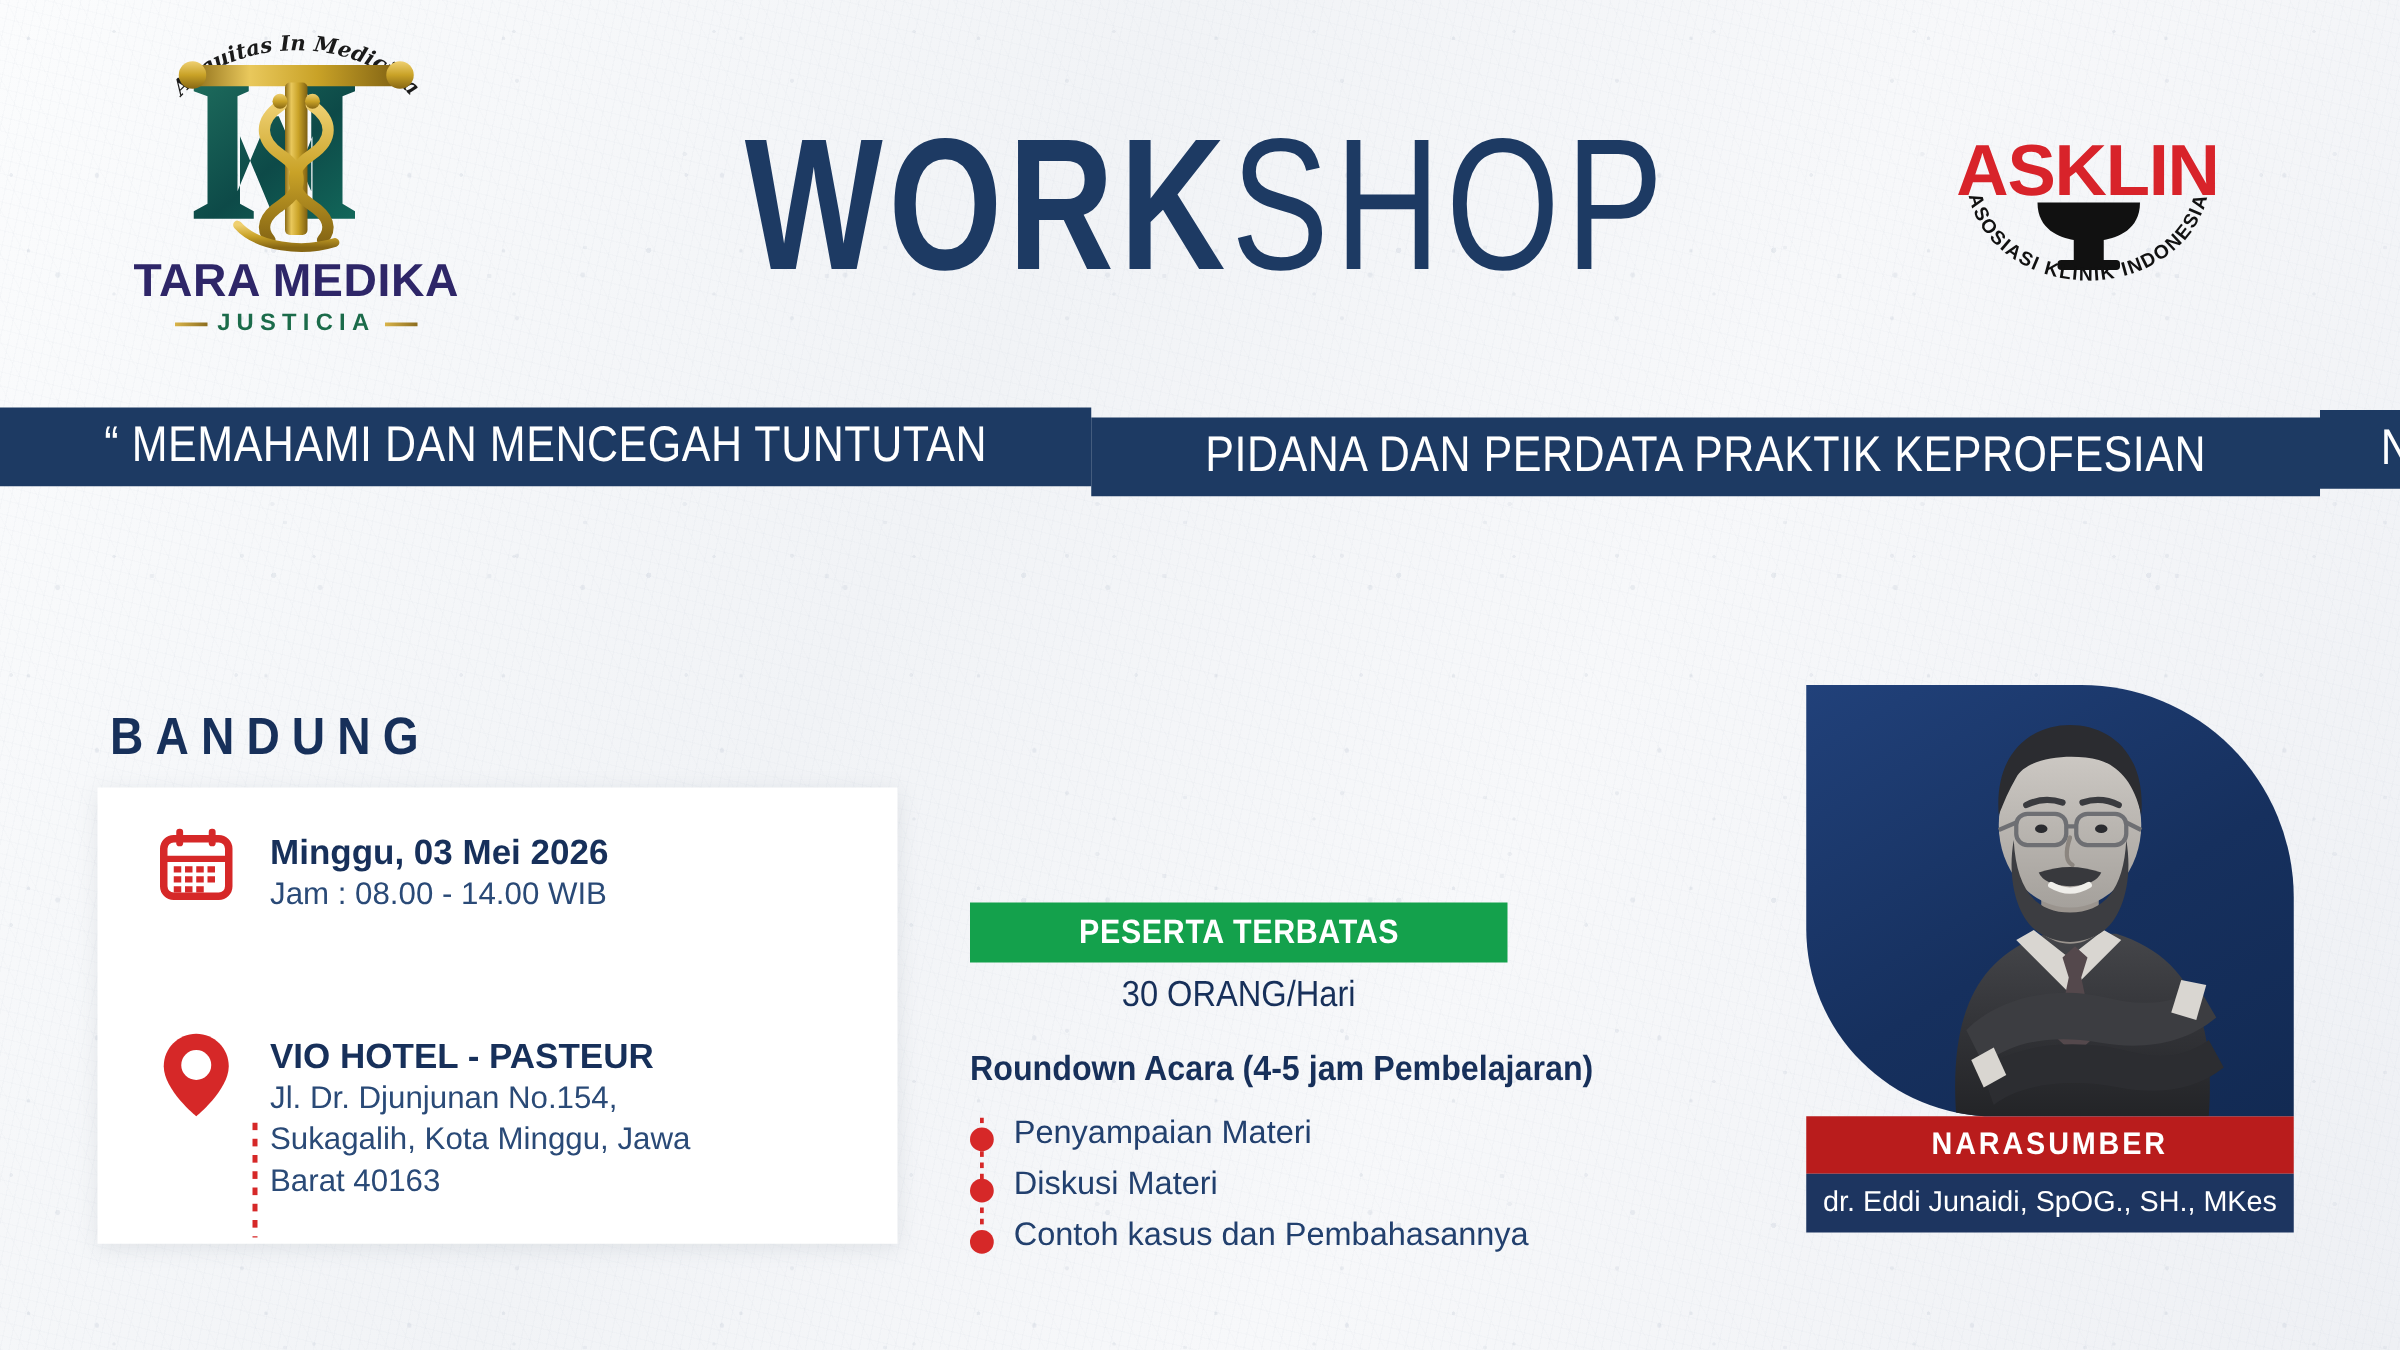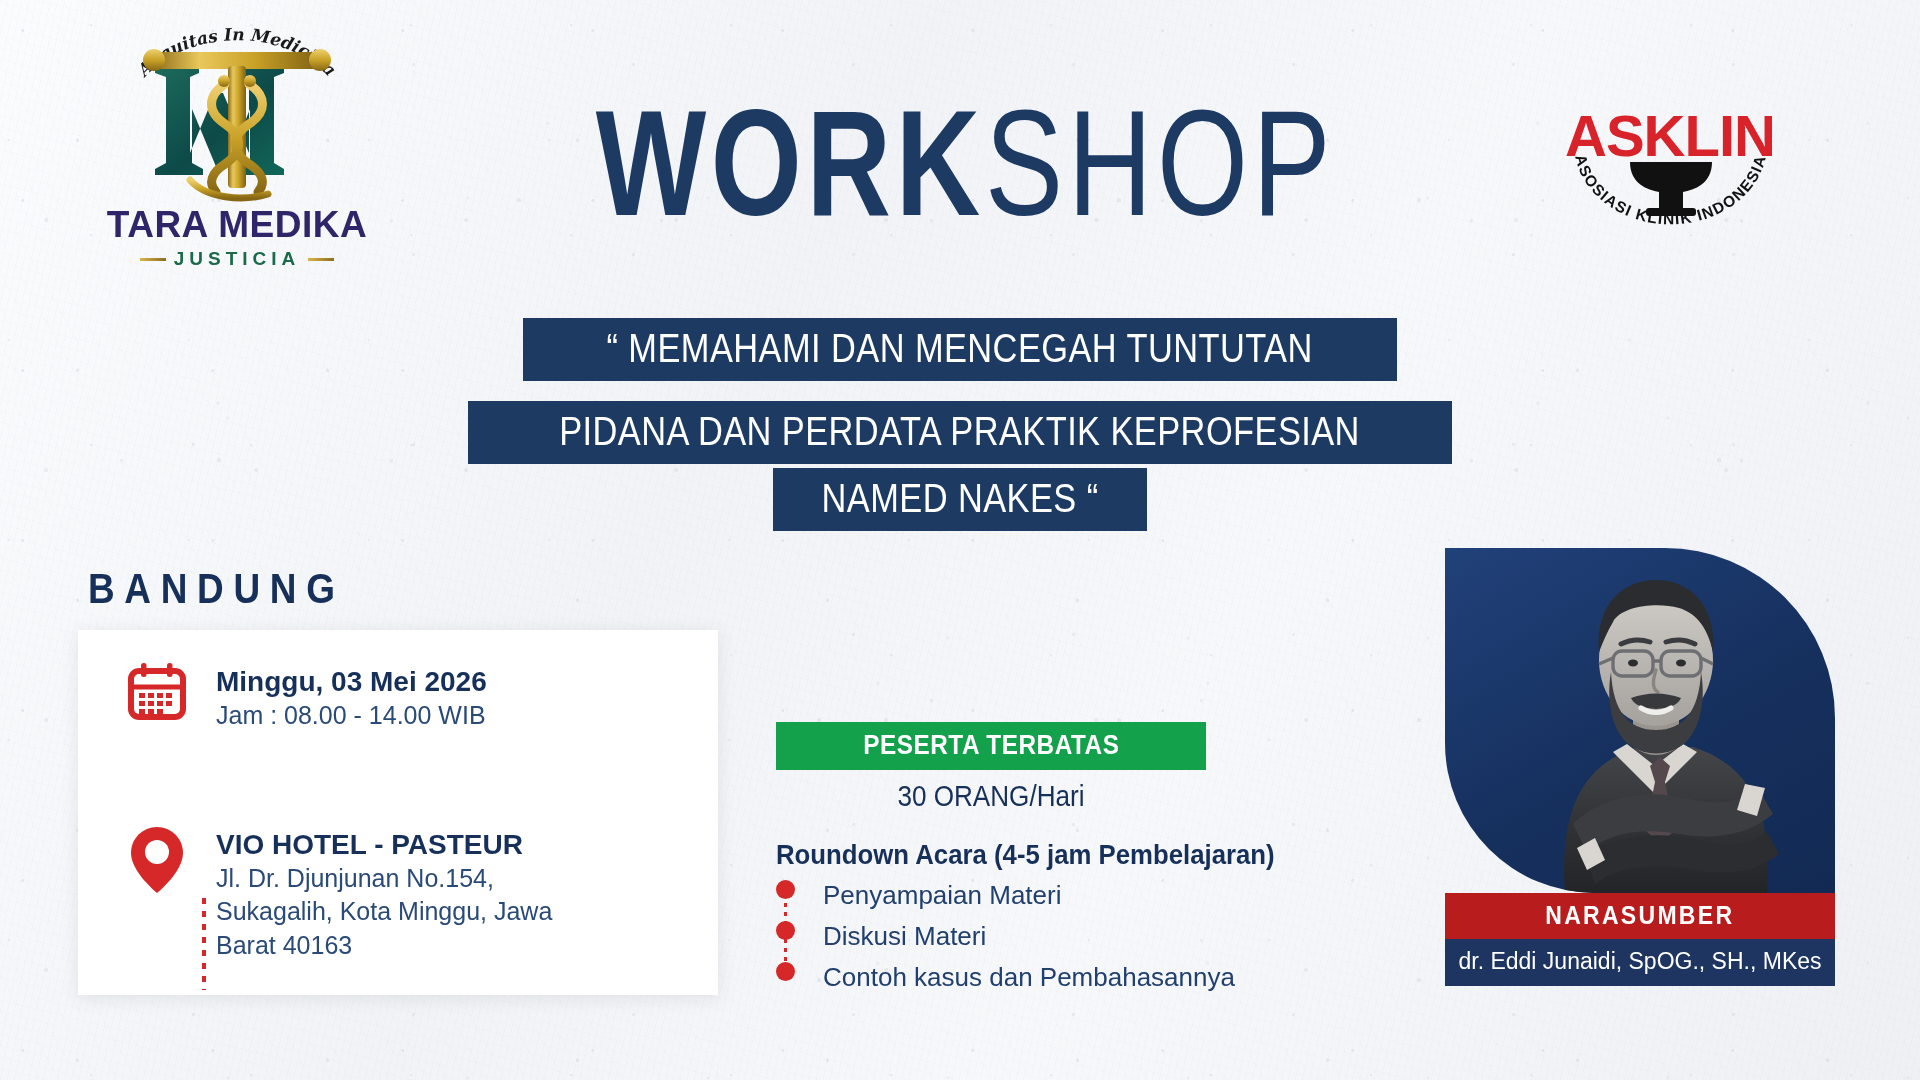--- a/index.html
+++ b/index.html
@@ -61,21 +61,21 @@
   #title {
     left:0; right:0; top:88px; text-align:center;
     font-family:"Liberation Sans Narrow","Liberation Sans", sans-serif;
     font-size:150px; line-height:1; color:#1d3a63; letter-spacing:6px;
     white-space:nowrap;
   }
   #title .b { font-weight:700; font-stretch:condensed; transform:scaleX(.78); display:inline-block; transform-origin:right center;}
   #title .l { font-weight:300; font-stretch:condensed; transform:scaleX(.78); display:inline-block; transform-origin:left center;}
 
   
-  #banners { left:0; right:0; top:318px; display:flex; flex-direction:column; align-items:center; }
+  #banners { left:0; right:0; top:318px; display:flex; flex-direction:row; align-items:center; }
   .banner {
     background:#1d3a63; color:#ffffff;
     font-size:40px; font-weight:400; letter-spacing:.5px;
     padding:9px 26px 12px; line-height:1.05; white-space:nowrap;
     font-family:"Liberation Sans Narrow","Liberation Sans", sans-serif;
   }
   .banner span { display:inline-block; transform:scaleX(.86); transform-origin:center; }
   #banner1 { margin-bottom:4px; }
   #banner2 { margin-bottom:4px;margin-top:16px; }
 
@@ -122,21 +122,21 @@
     color:#17305a; font-size:28px; font-weight:700; margin-top:26px; white-space:nowrap;
     font-family:"Liberation Sans Narrow","Liberation Sans", sans-serif;
   }
   #roundown-title span { display:inline-block; transform:scaleX(.92); transform-origin:left center; }
   #rd-list { position:relative; margin-top:9px; }
   #rd-spine {
     position:absolute; left:8px; top:14px; width:3px; height:86px;
     background-image:linear-gradient(#d62828 50%, transparent 0);
     background-size:3px 9px; background-repeat:repeat-y;
   }
-  .rd-item { display:flex; align-items:flex-start; gap:28px; height:41px; position:relative; }
+  .rd-item { display:flex; align-items:flex-end; gap:16px; height:41px; position:relative; }
   .rd-dot { width:19px; height:19px; border-radius:50%; background:#d62828; flex:none; z-index:2; }
   .rd-text { color:#22406e; font-size:26px; white-space:nowrap; }
 
   
   #speaker { left:1445px; top:548px; width:390px; height:444px; }
   #sp-photo {
     position:relative; width:390px; height:345px; overflow:hidden;
     background:linear-gradient(150deg,#1f3f78 0%,#16305e 48%,#112murder 100%);
     background:linear-gradient(150deg,#21417a 0%,#16305e 55%,#122a53 100%);
     border-radius:0 170px 0 150px;

